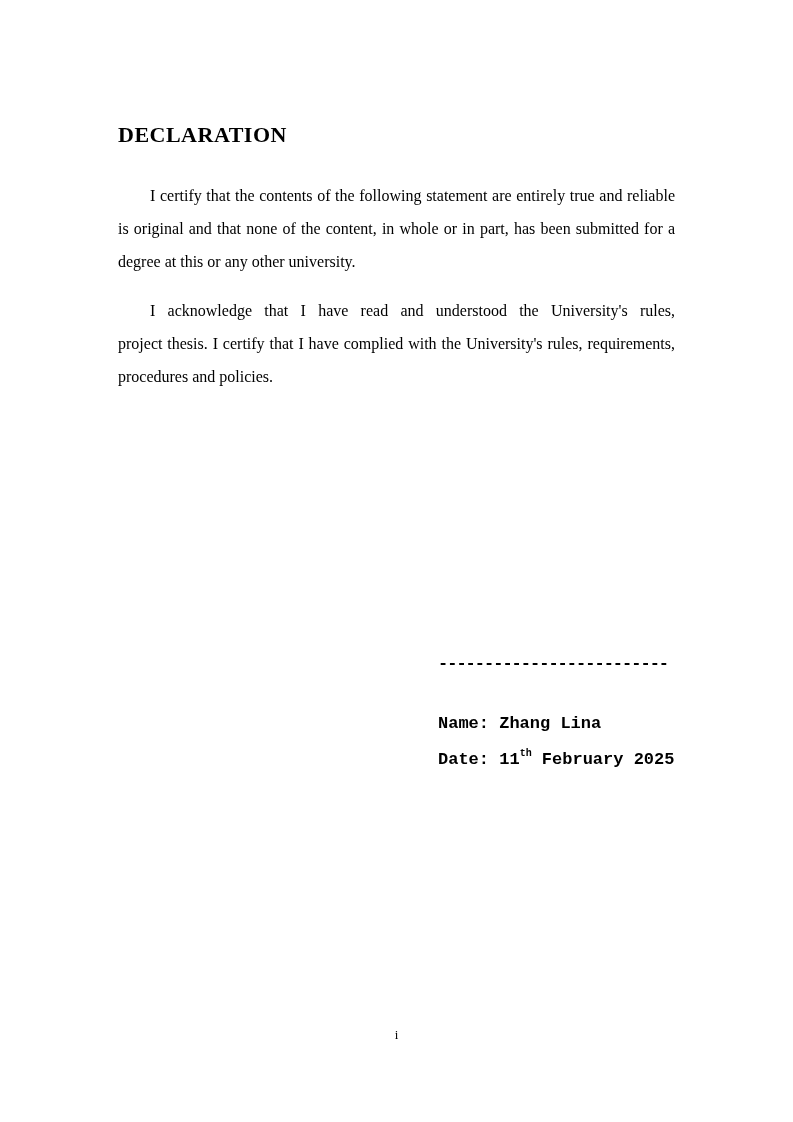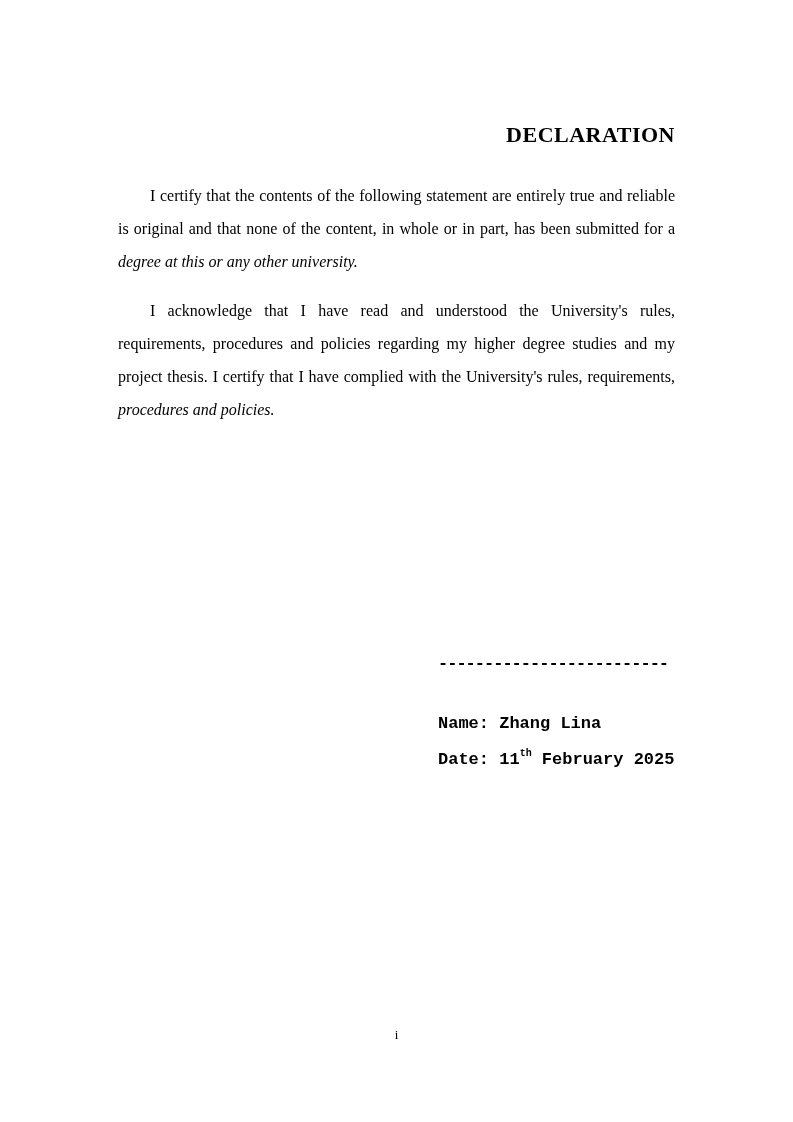--- a/index.html
+++ b/index.html
@@ -14,21 +14,21 @@
     background: #ffffff;
     color: #000000;
     font-family: "Liberation Serif", serif;
     overflow: hidden;
   }
   .doc-title {
     margin: 123px 118px 0 118px;
     font-size: 22px;
     line-height: 24px;
     font-weight: bold;
-    text-align: right;
+    text-align: left;
     letter-spacing: 0.5px;
   }
   .para {
     margin: 32px 118px 0 118px;
     width: 557px;
     font-size: 16px;
   }
   .para + .para {
     margin-top: 16px;
   }
@@ -37,21 +37,20 @@
     text-align: justify;
     text-align-last: justify;
     white-space: normal;
   }
   .line.first {
     text-indent: 32px;
     font-family: Liberation Serif, serif;
   }
   .line.last {
     text-align-last: left;
-    font-style: italic;
   }
   .signature-block {
     position: absolute;
     left: 438px;
     top: 654px;
     font-family: "Liberation Mono", monospace;
     font-size: 17px;
     color: #000000;
   }
   .signature-line {
@@ -98,21 +97,20 @@
   <h1 class="doc-title">DECLARATION</h1>
 
   <div class="para">
     <div class="line first">I certify that the contents of the following statement are entirely true and reliable</div>
     <div class="line">is original and that none of the content, in whole or in part, has been submitted for a</div>
     <div class="line last">degree at this or any other university.</div>
   </div>
 
   <div class="para">
     <div class="line first">I acknowledge that I have read and understood the University's rules,</div>
-    <div class="line">requirements, procedures and policies regarding my higher degree studies and my</div>
     <div class="line">project thesis. I certify that I have complied with the University's rules, requirements,</div>
     <div class="line last">procedures and policies.</div>
   </div>
 
   <div class="signature-block">
     <div class="signature-line">-------------------------</div>
     <div class="signature-name">Name: Zhang Lina</div>
     <div class="signature-date"><span>Date: 11</span><sup>th</sup><span> February 2025</span></div>
   </div>
 

